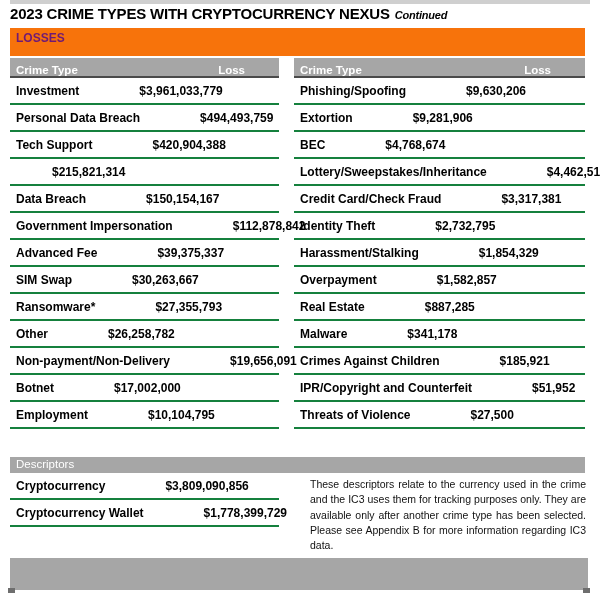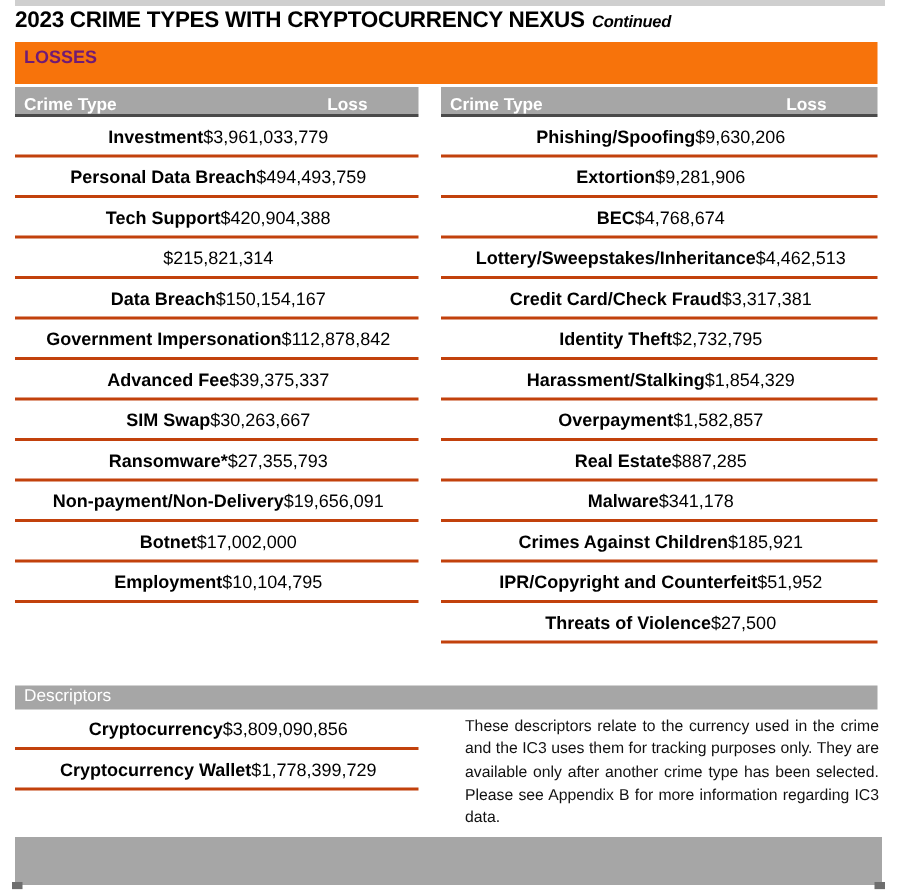--- a/index.html
+++ b/index.html
@@ -18,26 +18,26 @@
     position:absolute;top:58px;height:18px;background:#A6A6A6;color:#fff;font-weight:bold;
     font-size:11.5px;display:flex;justify-content:space-between;align-items:flex-end;
     box-sizing:border-box;padding:0 34px 0 6px;
   }
   .col-hdr.left{left:10px;width:269px;}
   .col-hdr.right{left:294px;width:291px;}
   .tbl{position:absolute;top:76px;border-top:2px solid #4a4a4a;}
   .tbl.left{left:10px;width:269px;}
   .tbl.right{left:294px;width:291px;}
   .trow{
-    display:flex;justify-content:center;align-items:center;height:27px;
-    box-sizing:border-box;border-bottom:2px solid #c2410c;padding:0 4px 0 6px;
-    font-size:12px;white-space:nowrap;
+    display:flex;justify-content:flex-start;align-items:center;height:27px;
+    box-sizing:border-box;border-bottom:2px solid #15803d;padding:0 4px 0 6px;
+    font-size:12px;white-space:nowrap;gap:24px;
   }
   .tname{font-weight:bold;}
-  .tval{font-weight:normal;}
+  .tval{font-weight:bold;margin-left:36px;}
   .desc-bar{
     position:absolute;left:10px;top:457px;width:575px;height:16px;background:#A6A6A6;
     color:#fff;font-weight:normal;font-size:11.5px;box-sizing:border-box;padding:1px 0 0 6px;
   }
   .tbl.desc{left:10px;top:473px;width:269px;border-top:none;}
   .desc-note{
     position:absolute;left:310px;top:477px;width:276px;font-size:10.5px;line-height:15.3px;
     text-align:justify;color:#111;
   }
   .footer-bar{position:absolute;left:10px;top:558px;width:578px;height:32px;background:#A6A6A6;}
@@ -101,20 +101,24 @@
       </div>
       <div class="trow">
         <span class="tname">SIM Swap</span>
         <span class="tval">$30,263,667</span>
       </div>
       <div class="trow">
         <span class="tname">Ransomware*</span>
         <span class="tval">$27,355,793</span>
       </div>
       <div class="trow">
+        <span class="tname">Other</span>
+        <span class="tval">$26,258,782</span>
+      </div>
+      <div class="trow">
         <span class="tname">Non-payment/Non-Delivery</span>
         <span class="tval">$19,656,091</span>
       </div>
       <div class="trow">
         <span class="tname">Botnet</span>
         <span class="tval">$17,002,000</span>
       </div>
       <div class="trow">
         <span class="tname">Employment</span>
         <span class="tval">$10,104,795</span>

